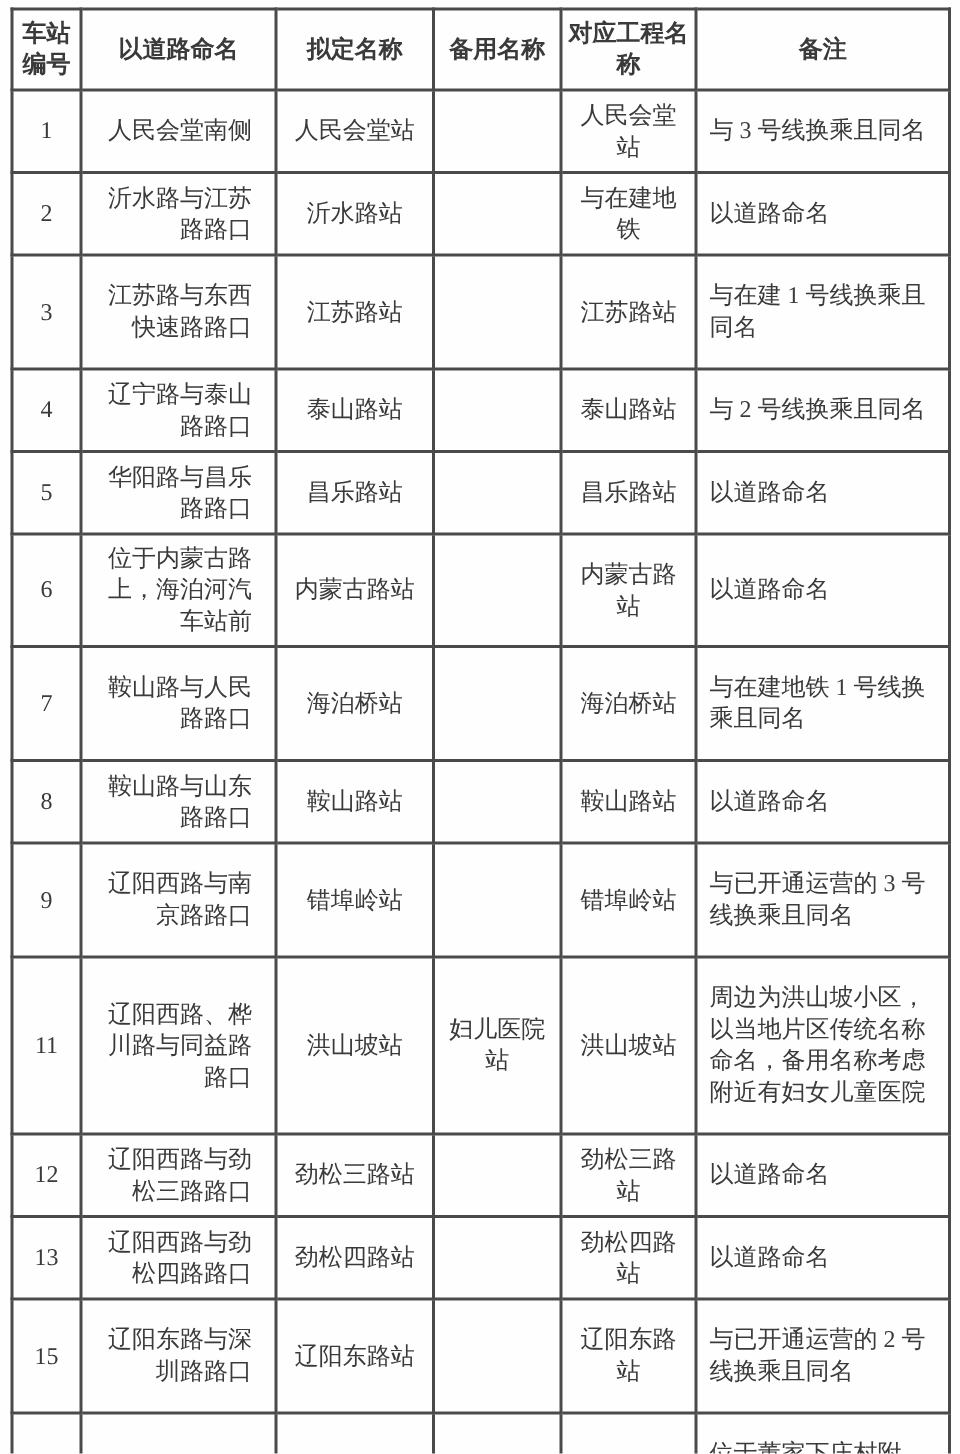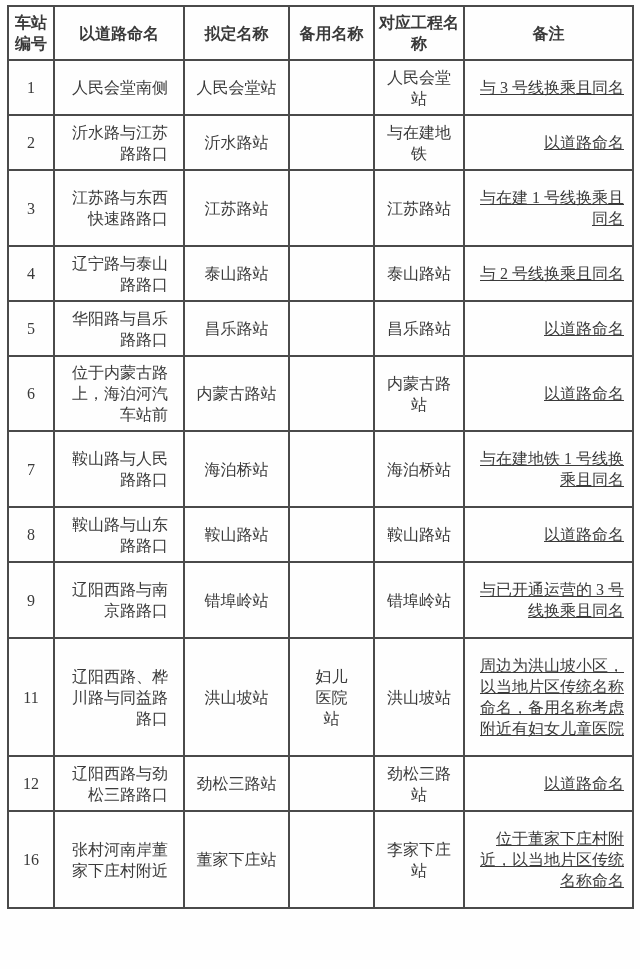--- a/index.html
+++ b/index.html
@@ -33,23 +33,23 @@
   }
   table.naming-table th {
     font-weight: bold;
     text-align: center;
     padding: 5px 4px;
   }
   
   td.c-id      { text-align: center; padding: 5px 2px; }
   td.c-loc     { text-align: right;   padding: 5px 15px; }
   td.c-name    { text-align: center; padding: 5px 10px; }
-  td.c-backup  { text-align: center; padding: 5px 24px; }
+  td.c-backup  { text-align: center; padding: 5px 8px; }
   td.c-project { text-align: center; padding: 5px 12px; }
-  td.c-remark  { text-align: right;   padding: 16px 8px; text-decoration: underline; }
+  td.c-remark  { text-align: left;   padding: 16px 8px; }
 </style>
 </head>
 <body>
 
 <div class="sheet">
   <table class="naming-table">
     <colgroup>
       <col style="width:46px">
       <col style="width:130px">
       <col style="width:105px">
@@ -150,20 +150,36 @@
         </tr>
         <tr>
           <td class="c-id">12</td>
           <td class="c-loc">辽阳西路与劲松三路路口</td>
           <td class="c-name">劲松三路站</td>
           <td class="c-backup"></td>
           <td class="c-project">劲松三路站</td>
           <td class="c-remark">以道路命名</td>
         </tr>
         <tr>
+          <td class="c-id">13</td>
+          <td class="c-loc">辽阳西路与劲松四路路口</td>
+          <td class="c-name">劲松四路站</td>
+          <td class="c-backup"></td>
+          <td class="c-project">劲松四路站</td>
+          <td class="c-remark">以道路命名</td>
+        </tr>
+        <tr>
+          <td class="c-id">15</td>
+          <td class="c-loc">辽阳东路与深圳路路口</td>
+          <td class="c-name">辽阳东路站</td>
+          <td class="c-backup"></td>
+          <td class="c-project">辽阳东路站</td>
+          <td class="c-remark">与已开通运营的 2 号线换乘且同名</td>
+        </tr>
+        <tr>
           <td class="c-id">16</td>
           <td class="c-loc">张村河南岸董家下庄村附近</td>
           <td class="c-name">董家下庄站</td>
           <td class="c-backup"></td>
           <td class="c-project">李家下庄站</td>
           <td class="c-remark">位于董家下庄村附近，以当地片区传统名称命名</td>
         </tr>
       </tbody>
   </table>
 </div>

